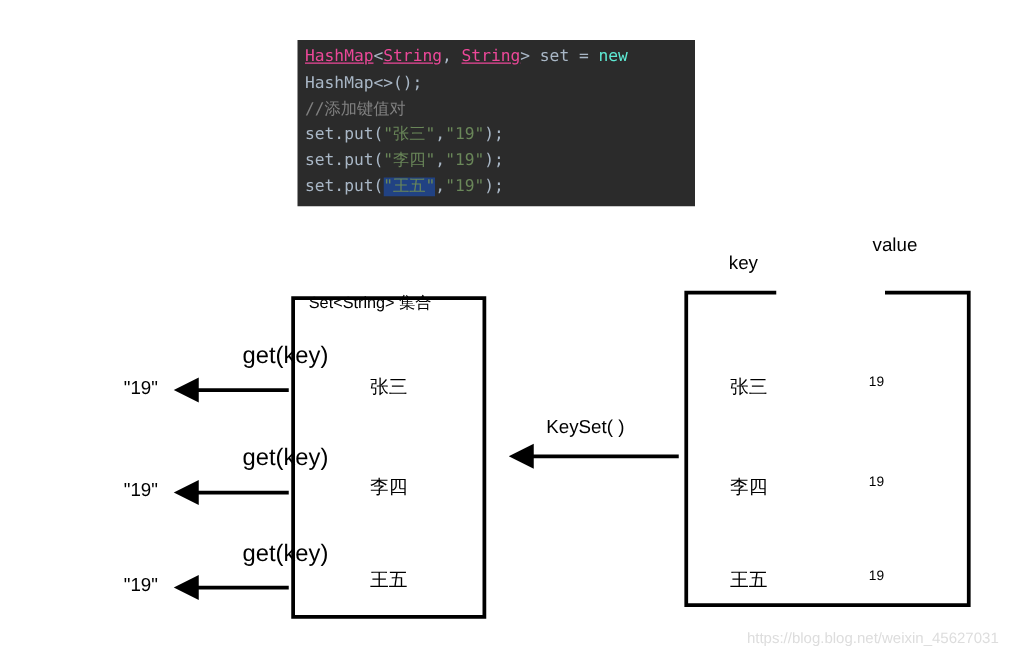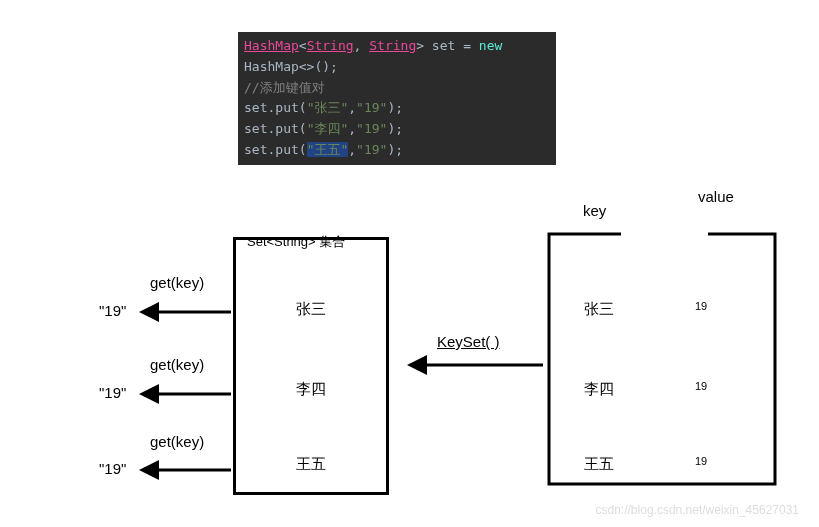--- a/index.html
+++ b/index.html
@@ -80,28 +80,28 @@
     .map-item-val {
       position: absolute;
       font-size: 11px;
     }
     .result-val {
       position: absolute;
       font-size: 15px;
     }
     .get-label {
       position: absolute;
-      font-size: 15px;
+      font-size: 19px;
+      margin-left: 44px;
     }
     .keyset-label {
       position: absolute;
       left: 437px;
       top: 333px;
       font-size: 15px;
-      text-decoration: underline;
     }
     .arrow {
       position: absolute;
     }
     .watermark {
       position: absolute;
       right: 20px;
       bottom: 10px;
       color: #ddd;
       font-size: 12px;
@@ -161,13 +161,13 @@
 </svg>
 <svg class="arrow" style="left:137px; top:379px;" width="96" height="30">
   <line x1="94" y1="15" x2="18" y2="15" stroke="#000" stroke-width="3"></line>
   <polygon points="2,15 22,5 22,25" fill="#000"></polygon>
 </svg>
 <svg class="arrow" style="left:137px; top:455px;" width="96" height="30">
   <line x1="94" y1="15" x2="18" y2="15" stroke="#000" stroke-width="3"></line>
   <polygon points="2,15 22,5 22,25" fill="#000"></polygon>
 </svg>
 
-<div class="watermark">csdn://blog.csdn.net/weixin_45627031</div>
+<div class="watermark">https://blog.blog.net/weixin_45627031</div>
 
 </body></html>

